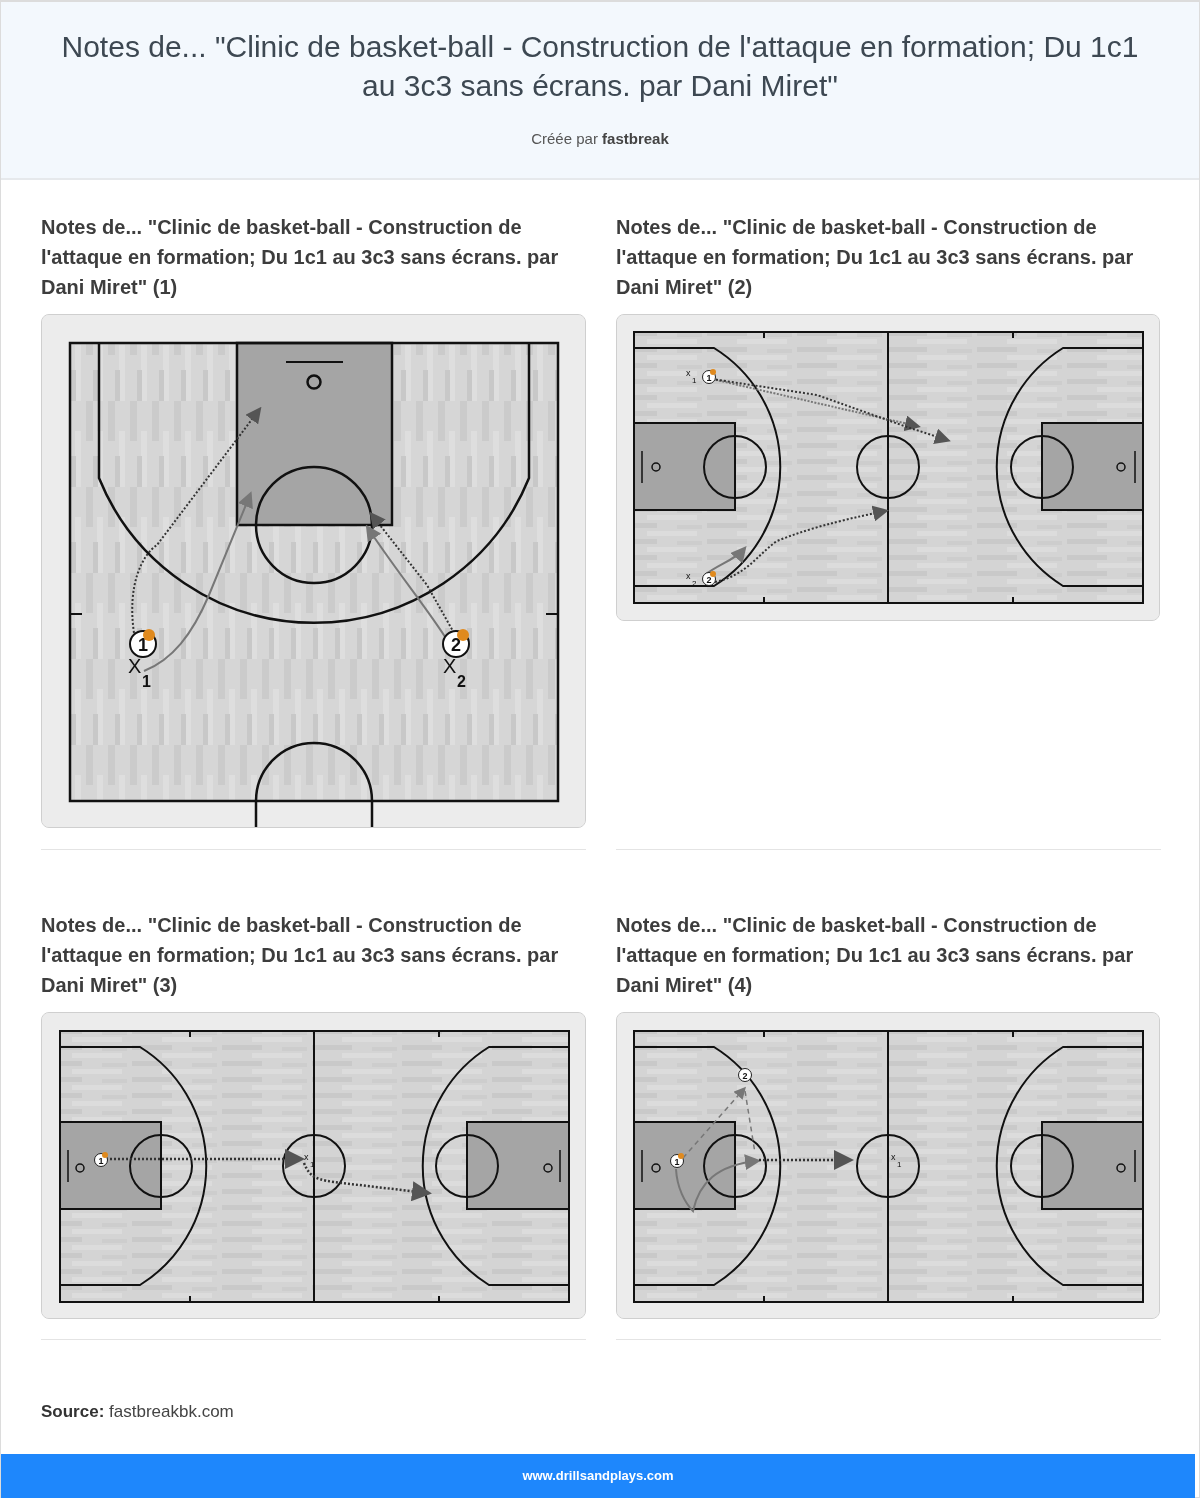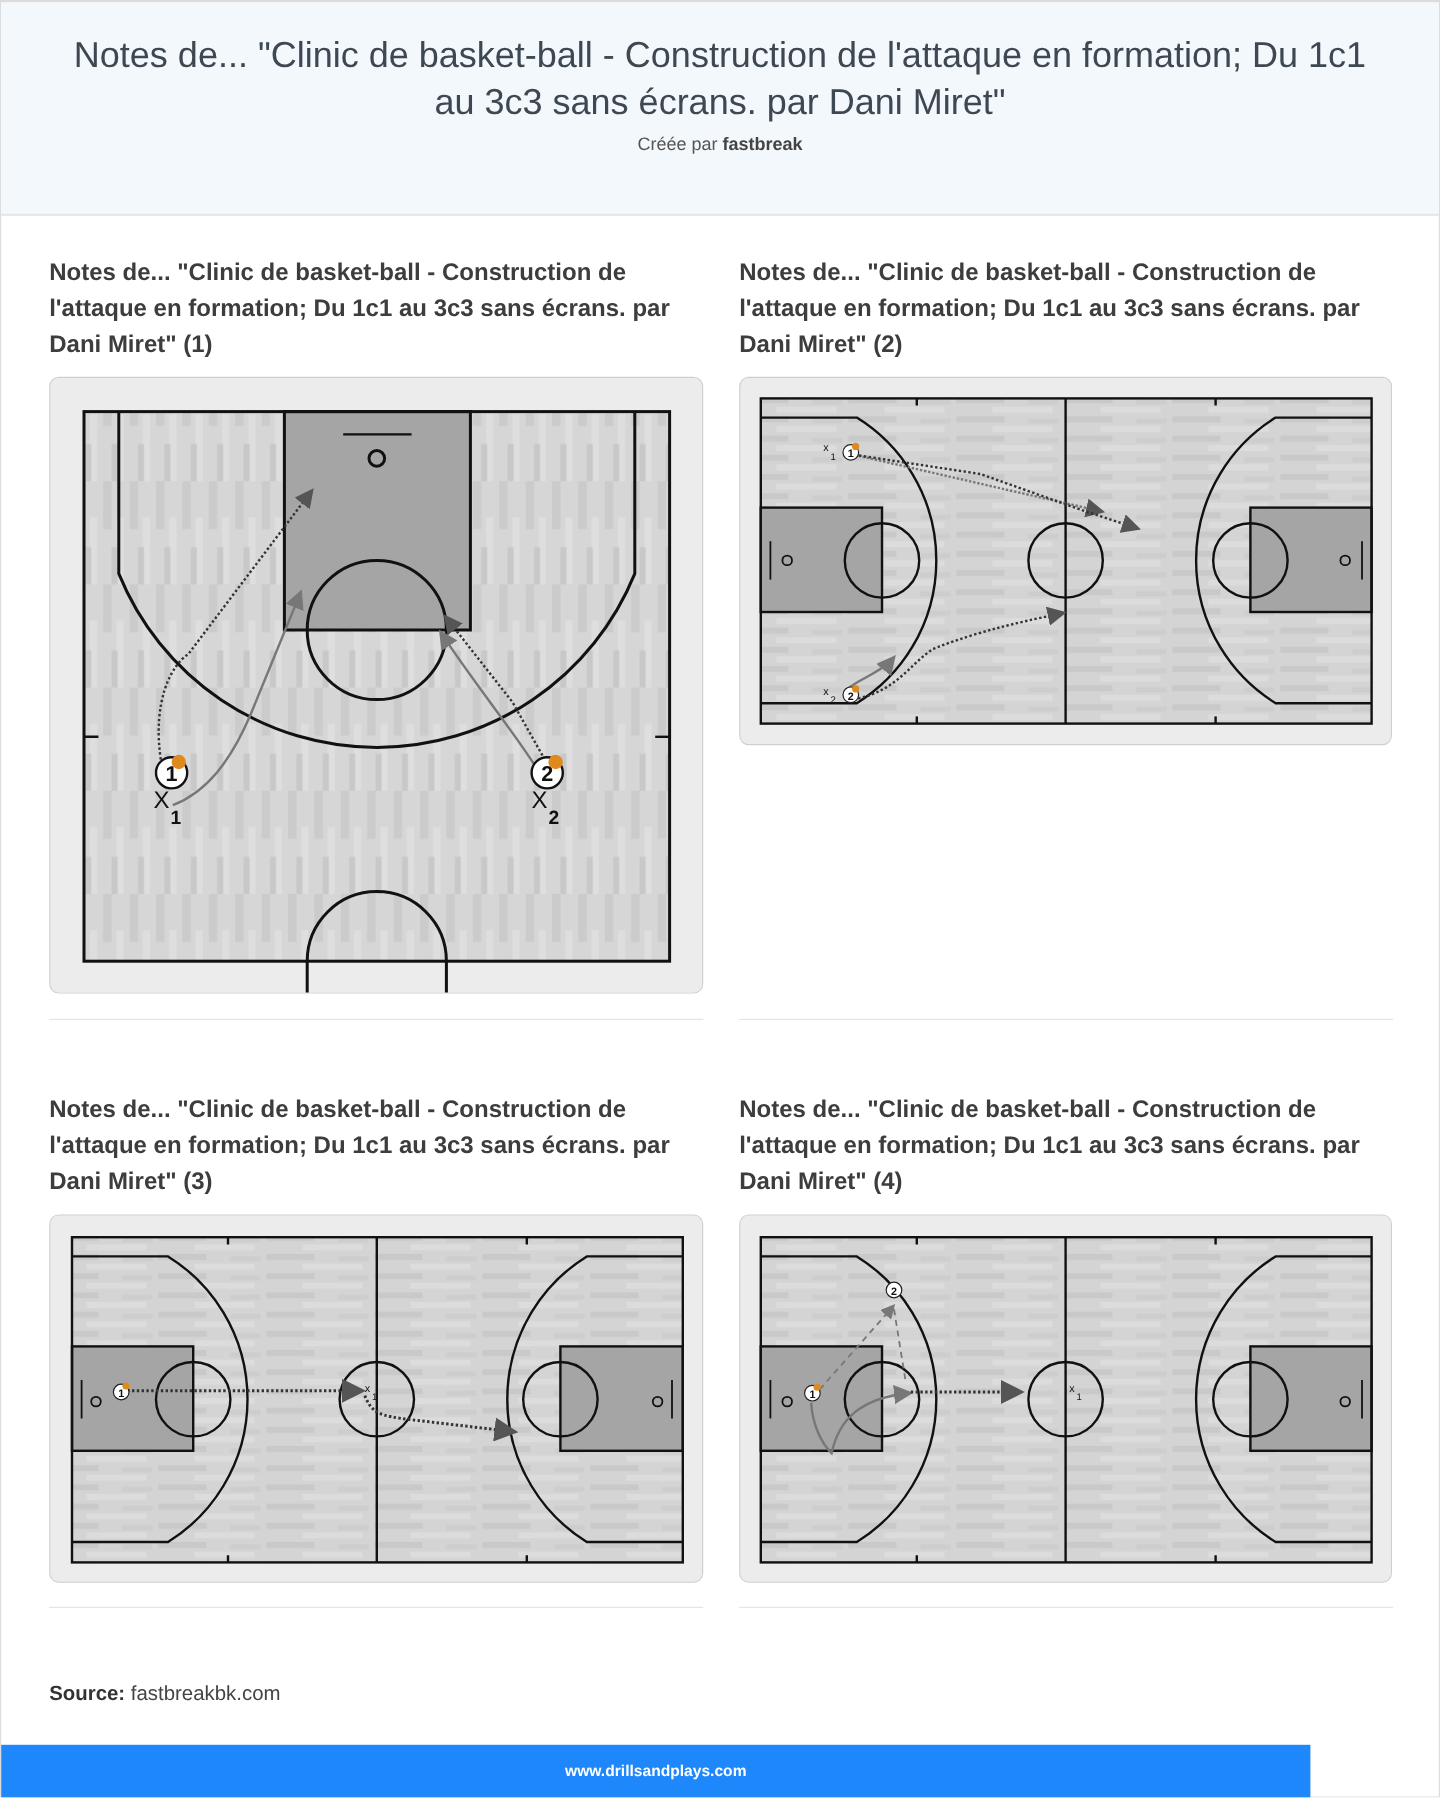--- a/index.html
+++ b/index.html
@@ -1,30 +1,30 @@
 <!DOCTYPE html>
 <html><head>
 <meta charset="utf-8">
 <style>
   * { box-sizing: border-box; margin: 0; padding: 0; }
   html, body { width: 1200px; background: #ffffff; }
   body { font-family: "Liberation Sans", sans-serif; color: #3a3a3a; position: relative; }
   .frame { width: 1200px; height: 1498px; border: 1px solid #dcdcdc; border-top: 2px solid #dcdcdc; position: relative; background: #fff; }
   .header { background: #f3f8fd; border-bottom: 2px solid #e6e9ec; height: 178px; text-align: center; padding-top: 25px; }
   .header h1 { font-weight: normal; font-size: 30px; line-height: 39px; color: #3d4852; padding: 0 40px; }
-  .header .byline { margin-top: 7px; font-size: 15px; color: #555; }
+  .header .byline { margin-top: 25px; font-size: 15px; color: #555; }
   .header .byline b { color: #444; }
   .card { position: absolute; width: 545px; }
   .card h2 { font-size: 20px; line-height: 30px; font-weight: bold; color: #3d3d3d; }
   .court-box { position: absolute; border: 1px solid #cfcfcf; border-radius: 8px; overflow: hidden; background: #ececec; }
   .court-box svg { display: block; }
   .divider { position: absolute; height: 1px; background: #e4e4e4; width: 545px; }
   .source { position: absolute; left: 40px; top: 1400px; font-size: 17px; color: #444; }
   .source b { color: #333; }
-  .footer { position: absolute; left: 0; top: 1452px; width: 1091px; height: 44px; background: #1e87fc; color: #fff; text-align: center; line-height: 44px; font-size: 13px; font-weight: bold; }
+  .footer { position: absolute; left: 0; top: 1452px; width: 1194px; height: 44px; background: #1e87fc; color: #fff; text-align: center; line-height: 44px; font-size: 13px; font-weight: bold; }
 </style>
 </head>
 <body>
 
 <div class="frame">
 
   <div class="header">
     <h1>Notes de... "Clinic de basket-ball - Construction de l'attaque en formation; Du 1c1 au 3c3 sans écrans. par Dani Miret"</h1>
     <div class="byline">
       <span>Créée par</span>

